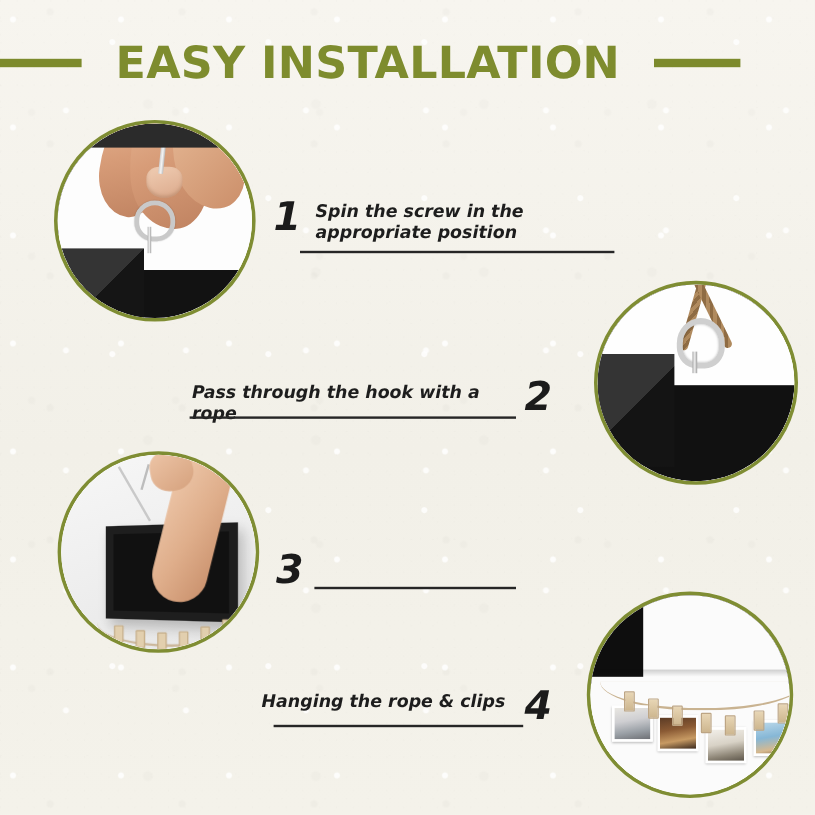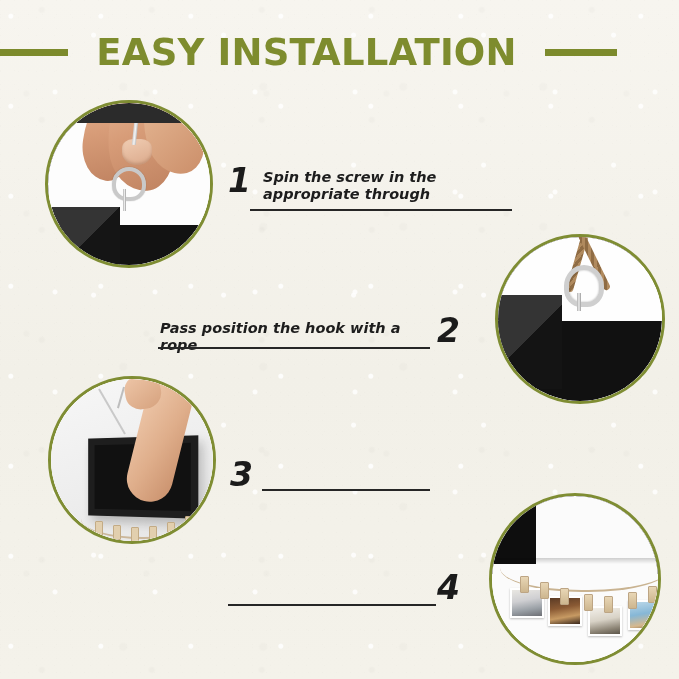--- a/index.html
+++ b/index.html
@@ -294,39 +294,39 @@
       <div class="frame-low"></div>
       <div class="bevel-line"></div>
       <div class="frame-top"></div>
       <div class="frame-face"></div>
       <div class="eye"></div>
       <div class="shank"></div>
     </div>
   </div>
   <div class="caption" id="cap1">
     <div class="numeral">1</div>
-    <div class="captext">Spin the screw in the appropriate through</div>
+    <div class="captext">Spin the screw in the appropriate position</div>
   </div>
   <div class="underline" id="ul1"></div>
 
   <div class="circle" id="circle2">
     <div class="photo scene" id="s2">
       <div class="wallbg"></div>
       <div class="rope ropeA"></div>
       <div class="rope ropeB"></div>
       <div class="frame-low"></div>
       <div class="bevel-line"></div>
       <div class="frame-top"></div>
       <div class="frame-face"></div>
       <div class="eye2"></div>
       <div class="shank2"></div>
     </div>
   </div>
   <div class="caption" id="cap2">
-    <div class="captext">Pass position the hook with a rope</div>
+    <div class="captext">Pass through the hook with a rope</div>
     <div class="numeral">2</div>
   </div>
   <div class="underline" id="ul2"></div>
 
   <div class="circle" id="circle3">
     <div class="photo scene" id="s3">
       <div class="wallbg"></div>
       <div class="wire"></div>
       <div class="wire2"></div>
       <div class="board"></div>
@@ -371,17 +371,18 @@
       <div class="clip4" style="left:28px;  top:80px;"></div>
       <div class="clip4" style="left:48px;  top:86px;"></div>
       <div class="clip4" style="left:68px;  top:92px;"></div>
       <div class="clip4" style="left:92px;  top:98px;"></div>
       <div class="clip4" style="left:112px; top:100px;"></div>
       <div class="clip4" style="left:136px; top:96px;"></div>
       <div class="clip4" style="left:156px; top:90px;"></div>
     </div>
   </div>
   <div class="caption" id="cap4">
+    <div class="captext">Hanging the rope &amp; clips</div>
     <div class="numeral">4</div>
   </div>
   <div class="underline" id="ul4"></div>
 
 </div>
 
 </body></html>

